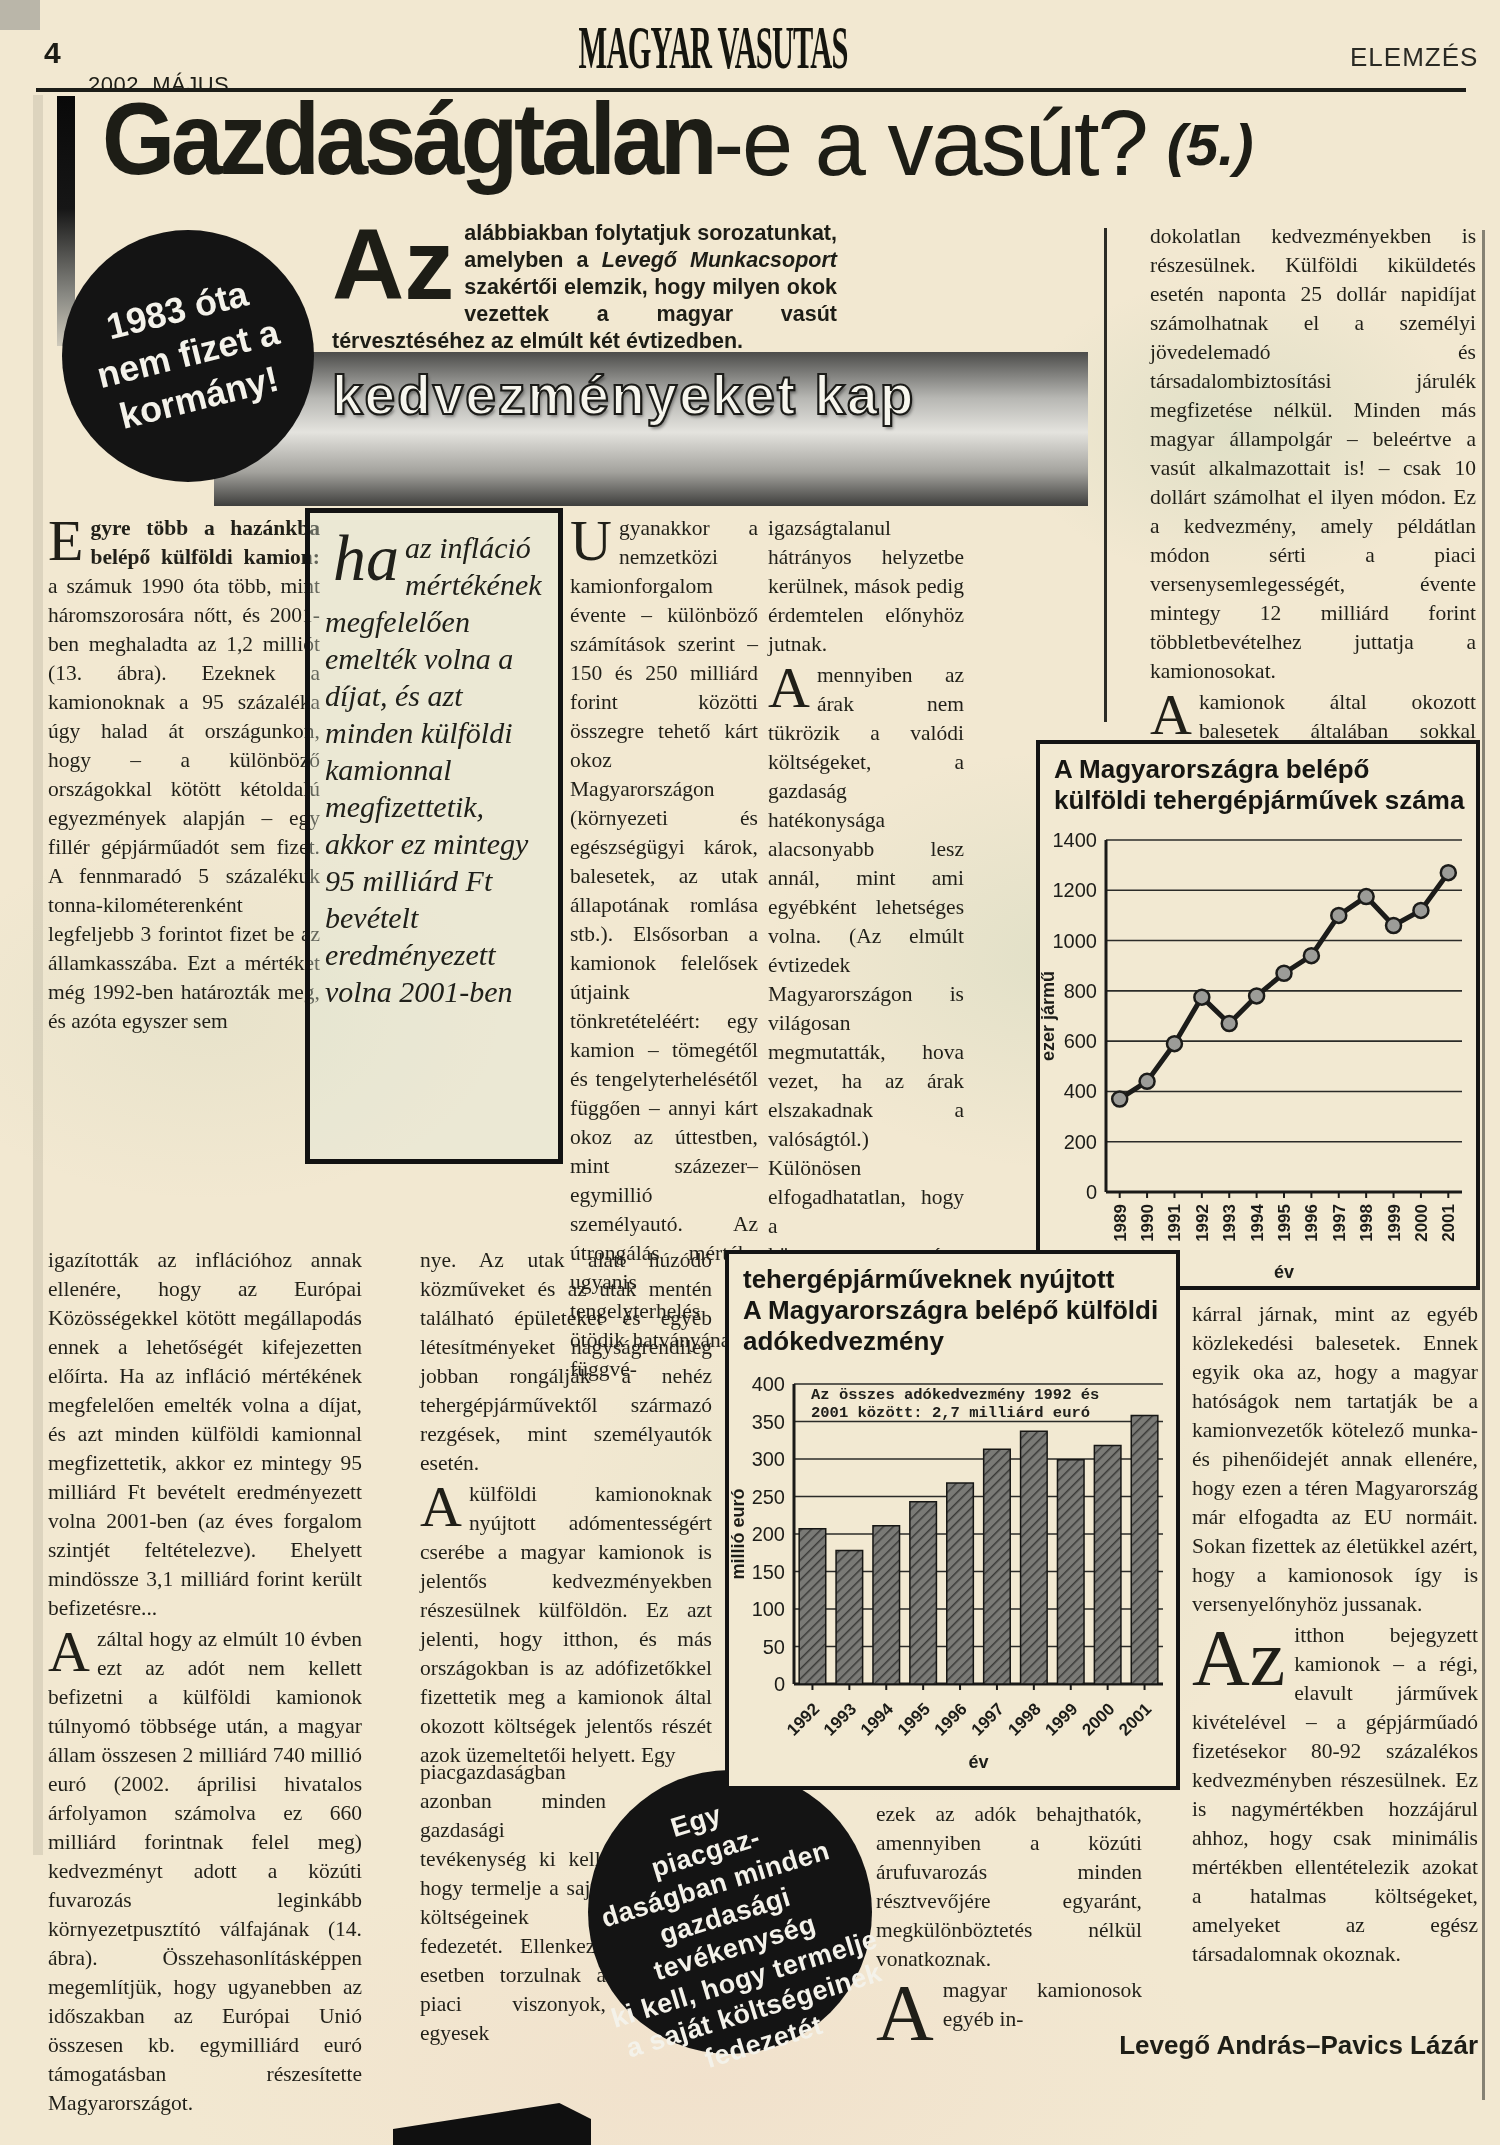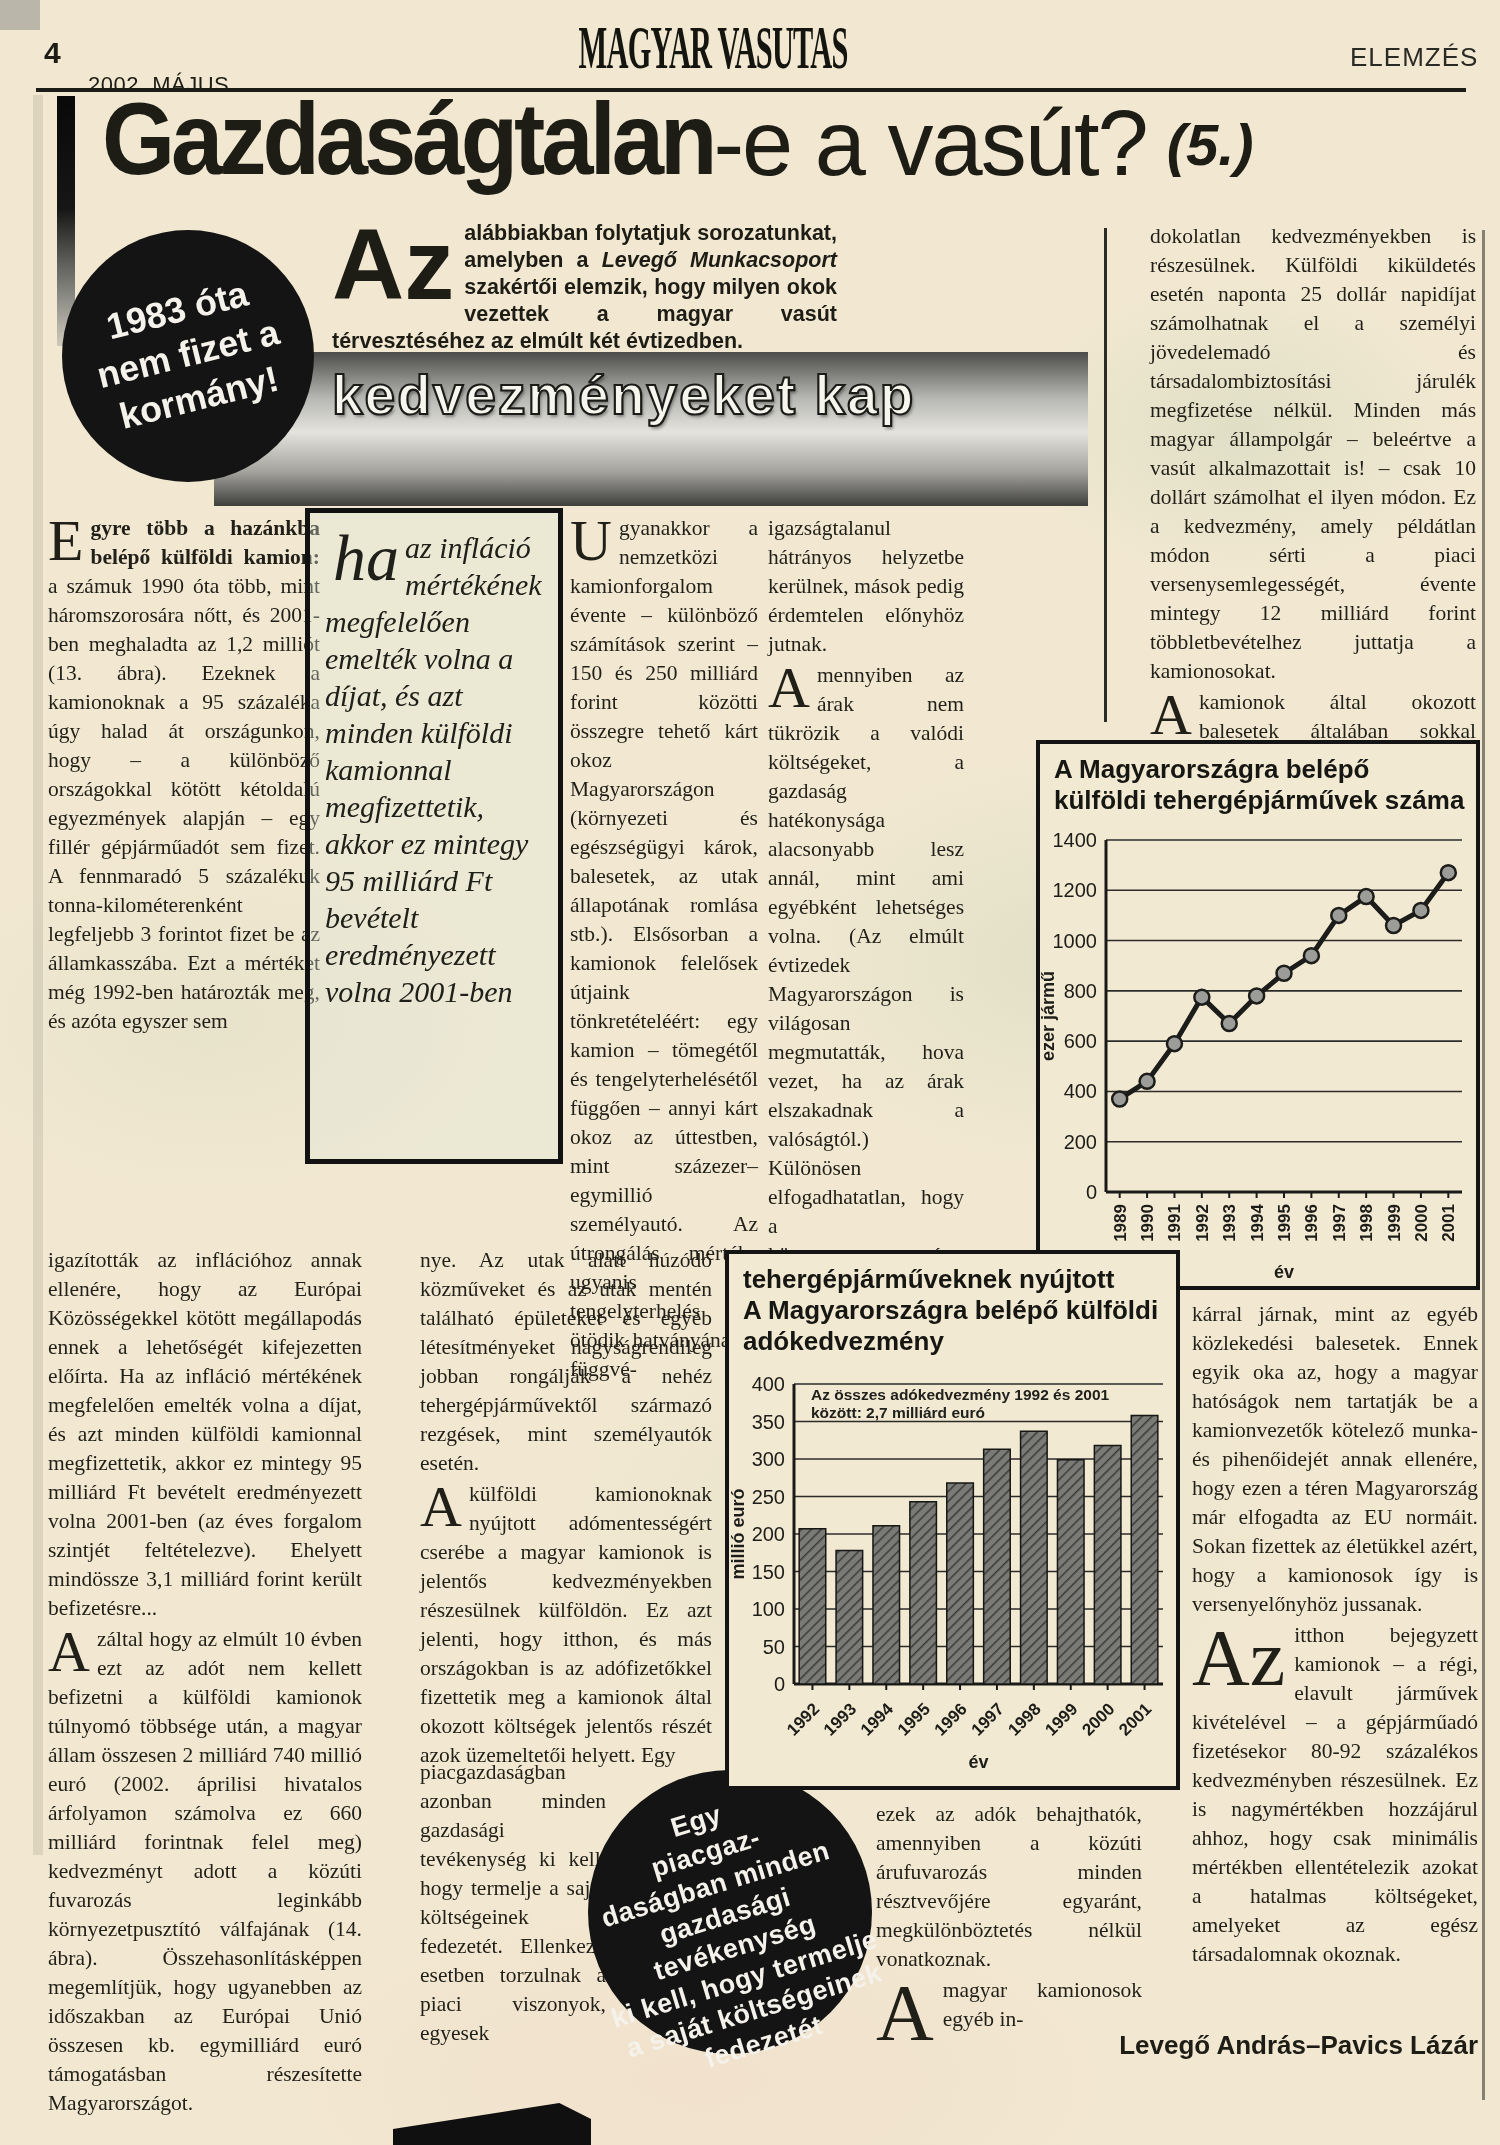--- a/index.html
+++ b/index.html
@@ -289,21 +289,21 @@
         <rect x="106.066" y="178.49999999999997" width="26.567999999999998" height="133.50000000000003" fill="url(#hatch)" stroke="#161614" stroke-width="1.5"></rect>
         <rect x="142.966" y="153.75" width="26.567999999999998" height="158.25" fill="url(#hatch)" stroke="#161614" stroke-width="1.5"></rect>
         <rect x="179.866" y="129.75" width="26.567999999999998" height="182.25" fill="url(#hatch)" stroke="#161614" stroke-width="1.5"></rect>
         <rect x="216.76600000000002" y="110.99999999999999" width="26.567999999999998" height="201" fill="url(#hatch)" stroke="#161614" stroke-width="1.5"></rect>
         <rect x="253.666" y="77.25000000000001" width="26.567999999999998" height="234.75" fill="url(#hatch)" stroke="#161614" stroke-width="1.5"></rect>
         <rect x="290.56600000000003" y="59.24999999999999" width="26.567999999999998" height="252.75" fill="url(#hatch)" stroke="#161614" stroke-width="1.5"></rect>
         <rect x="327.466" y="87.74999999999999" width="26.567999999999998" height="224.25" fill="url(#hatch)" stroke="#161614" stroke-width="1.5"></rect>
         <rect x="364.366" y="73.49999999999999" width="26.567999999999998" height="238.5" fill="url(#hatch)" stroke="#161614" stroke-width="1.5"></rect>
         <rect x="401.266" y="43.49999999999999" width="26.567999999999998" height="268.5" fill="url(#hatch)" stroke="#161614" stroke-width="1.5"></rect>
       </svg>
-    <div class="chart-note" style="left:82px;top:132px;width:330px;">Az összes adókedvezmény 1992 és 2001 között: 2,7 milliárd euró</div>
+    <div class="chart-note" style="left:82px;top:132px;width:330px;font-family:Liberation Mono, monospace;">Az összes adókedvezmény 1992 és 2001 között: 2,7 milliárd euró</div>
   </div>
 
   <div class="abs badge badge2" style="left:588px;top:1770px;width:284px;height:284px;z-index:2;">
     <div class="rot">
       <span>Egy</span>
       <span>piacgaz-</span>
       <span>daságban minden</span>
       <span>gazdasági tevékenység</span>
       <span>ki kell, hogy termelje</span>
       <span>a saját költségeinek</span>

